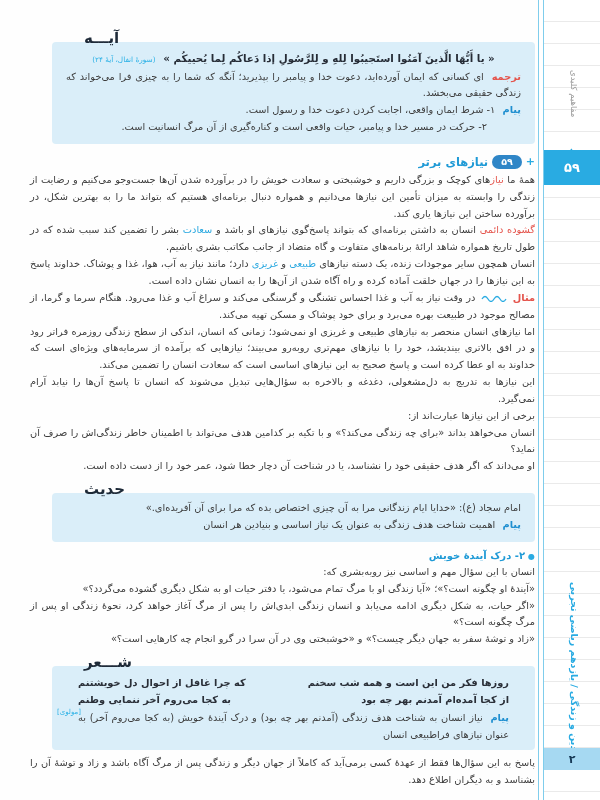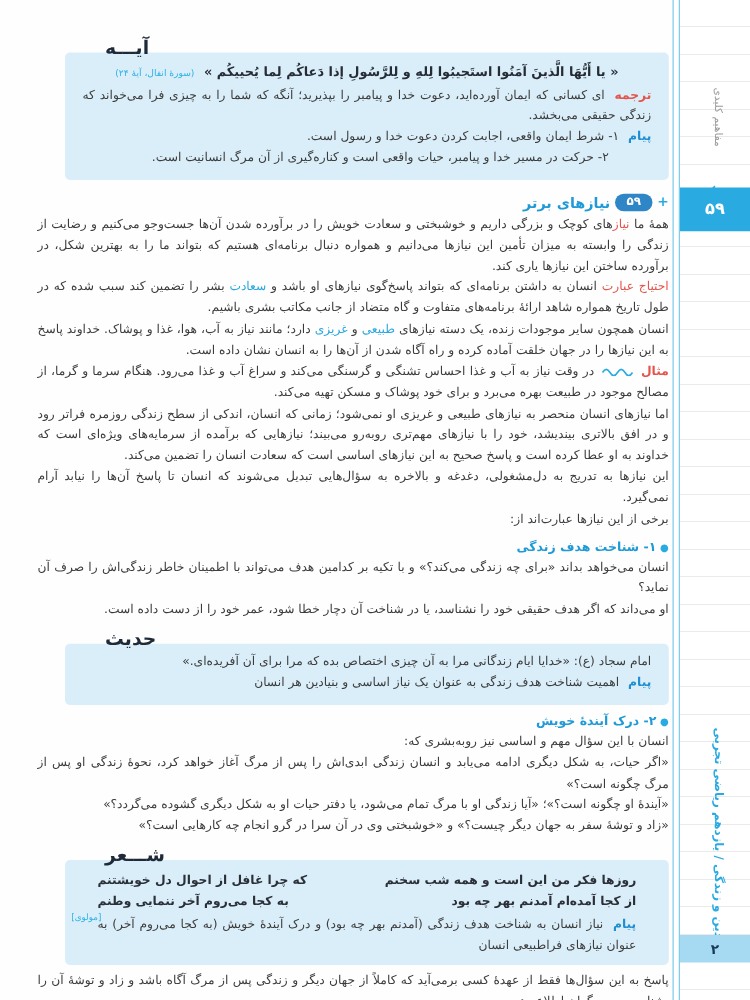--- a/index.html
+++ b/index.html
@@ -120,60 +120,57 @@
     <div class="sec-head">
       <span class="plus">+</span>
       <span class="pill">۵۹</span>
       <span class="sec-title">نیازهای برتر</span>
     </div>
 
     <p class="para">
       <span>همهٔ ما </span><span class="red-w">نیاز</span><span>های کوچک و بزرگی داریم و خوشبختی و سعادت خویش را در برآورده شدن آن‌ها جست‌وجو می‌کنیم و رضایت از زندگی را وابسته به میزان تأمین این نیازها می‌دانیم و همواره دنبال برنامه‌ای هستیم که بتواند ما را به بهترین شکل، در برآورده ساختن این نیازها یاری کند.</span>
     </p>
     <p class="para">
-      <span class="red-w">احتیاج عبارت</span><span> انسان به داشتن برنامه‌ای که بتواند پاسخ‌گوی نیازهای او باشد و </span><span class="blue-w">سعادت</span><span> بشر را تضمین کند سبب شده که در طول تاریخ همواره شاهد ارائهٔ برنامه‌های متفاوت و گاه متضاد از جانب مکاتب بشری باشیم.</span>
+      <span class="red-w">گشوده دائمی</span><span> انسان به داشتن برنامه‌ای که بتواند پاسخ‌گوی نیازهای او باشد و </span><span class="blue-w">سعادت</span><span> بشر را تضمین کند سبب شده که در طول تاریخ همواره شاهد ارائهٔ برنامه‌های متفاوت و گاه متضاد از جانب مکاتب بشری باشیم.</span>
     </p>
     <p class="para">
       <span>انسان همچون سایر موجودات زنده، یک دسته نیازهای </span><span class="blue-w">طبیعی</span><span> و </span><span class="blue-w">غریزی</span><span> دارد؛ مانند نیاز به آب، هوا، غذا و پوشاک. خداوند پاسخ به این نیازها را در جهان خلقت آماده کرده و راه آگاه شدن از آن‌ها را به انسان نشان داده است.</span>
     </p>
 
     <p class="para">
       <span class="red-label">مثال</span><svg class="squiggle" width="26" height="8" viewBox="0 0 26 8">
           <path d="M1,5 Q4,0 7,5 T13,5 T19,5 T25,5" fill="none" stroke="#29abe2" stroke-width="1.3"></path>
         </svg>
       <span>در وقت نیاز به آب و غذا احساس تشنگی و گرسنگی می‌کند و سراغ آب و غذا می‌رود. هنگام سرما و گرما، از مصالح موجود در طبیعت بهره می‌برد و برای خود پوشاک و مسکن تهیه می‌کند.</span>
     </p>
 
     <p class="para">اما نیازهای انسان منحصر به نیازهای طبیعی و غریزی او نمی‌شود؛ زمانی که انسان، اندکی از سطح زندگی روزمره فراتر رود و در افق بالاتری بیندیشد، خود را با نیازهای مهم‌تری روبه‌رو می‌بیند؛ نیازهایی که برآمده از سرمایه‌های ویژه‌ای است که خداوند به او عطا کرده است و پاسخ صحیح به این نیازهای اساسی است که سعادت انسان را تضمین می‌کند.</p>
     <p class="para">این نیازها به تدریج به دل‌مشغولی، دغدغه و بالاخره به سؤال‌هایی تبدیل می‌شوند که انسان تا پاسخ آن‌ها را نیابد آرام نمی‌گیرد.</p>
     <p class="para">برخی از این نیازها عبارت‌اند از:</p>
 
-    <p class="need-title">
-      <span class="bullet">●</span><span>۱- شناخت هدف زندگی</span>
-    </p>
     <p class="para">انسان می‌خواهد بداند «برای چه زندگی می‌کند؟» و با تکیه بر کدامین هدف می‌تواند با اطمینان خاطر زندگی‌اش را صرف آن نماید؟</p>
     <p class="para">او می‌داند که اگر هدف حقیقی خود را نشناسد، یا در شناخت آن دچار خطا شود، عمر خود را از دست داده است.</p>
 
     <section class="boxsec mt-box">
       <div class="sec-label">حدیث</div>
       <div class="bluebox">
         <div class="line">امام سجاد (ع): «خدایا ایام زندگانی مرا به آن چیزی اختصاص بده که مرا برای آن آفریده‌ای.»</div>
         <div class="line">
           <span class="payam-label">پیام</span>
           <span>اهمیت شناخت هدف زندگی به عنوان یک نیاز اساسی و بنیادین هر انسان</span>
         </div>
       </div>
     </section>
 
     <p class="need-title">
       <span class="bullet">●</span><span>۲- درک آیندهٔ خویش</span>
     </p>
     <p class="para">انسان با این سؤال مهم و اساسی نیز روبه‌بشری که:</p>
+    <p class="para">«آیندهٔ او چگونه است؟»؛ «آیا زندگی او با مرگ تمام می‌شود، یا دفتر حیات او به شکل دیگری گشوده می‌گردد؟»</p>
     <p class="para">«اگر حیات، به شکل دیگری ادامه می‌یابد و انسان زندگی ابدی‌اش را پس از مرگ آغاز خواهد کرد، نحوهٔ زندگی او پس از مرگ چگونه است؟»</p>
-    <p class="para">«آیندهٔ او چگونه است؟»؛ «آیا زندگی او با مرگ تمام می‌شود، یا دفتر حیات او به شکل دیگری گشوده می‌گردد؟»</p>
     <p class="para">«زاد و توشهٔ سفر به جهان دیگر چیست؟» و «خوشبختی وی در آن سرا در گرو انجام چه کارهایی است؟»</p>
 
     <section class="boxsec mt-box">
       <div class="sec-label">شـــعر</div>
       <div class="bluebox poem-box">
         <div class="poem-row">
           <span>روزها فکر من این است و همه شب سخنم</span>
           <span>که چرا غافل از احوال دل خویشتنم</span>
         </div>
         <div class="poem-row">

